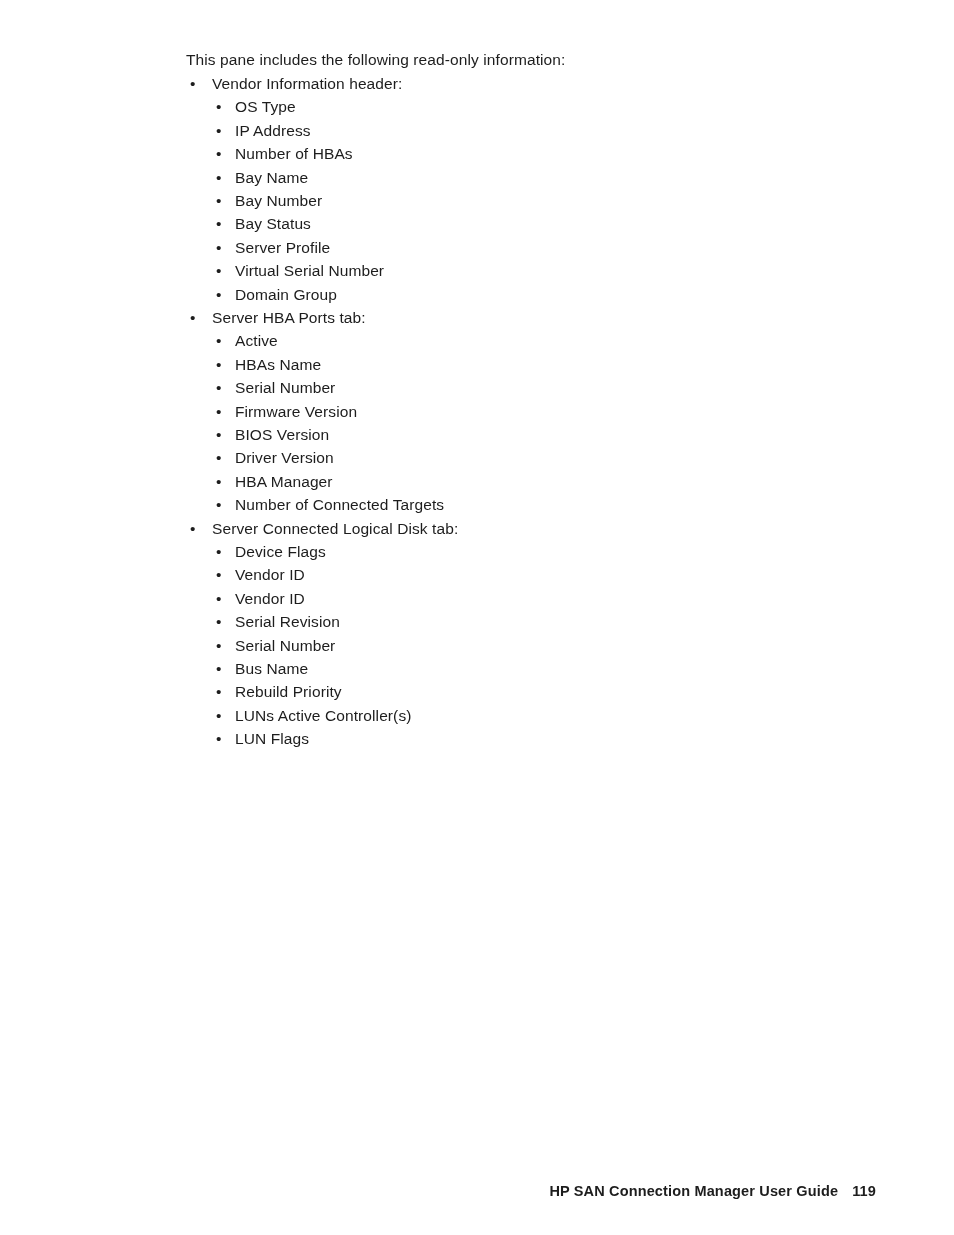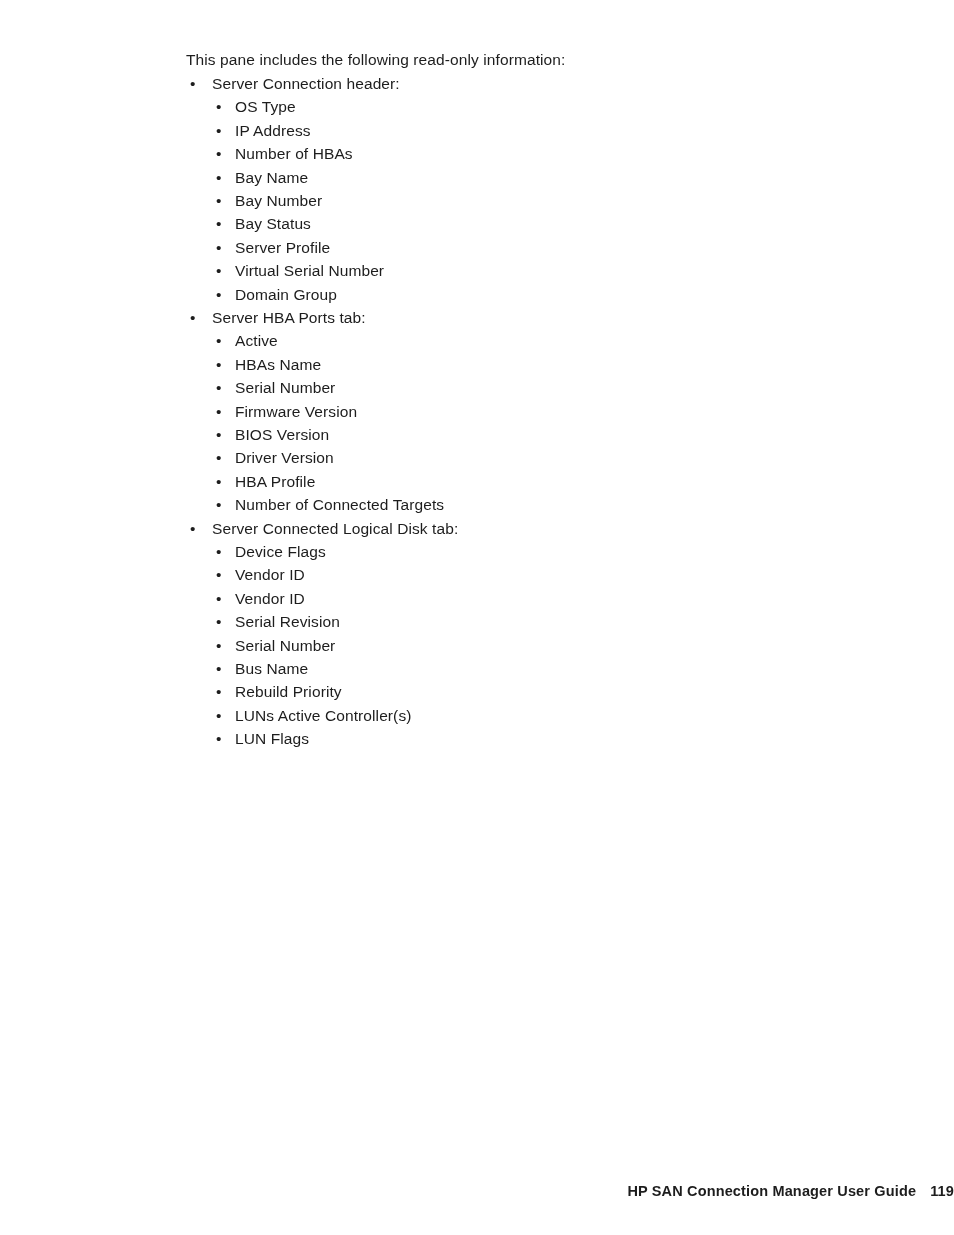--- a/index.html
+++ b/index.html
@@ -90,20 +90,21 @@
   }
 
   
   .footer {
     position: absolute;
     left: 0;
     right: 0;
     top: 1179px;
     height: 24px;
     text-align: right;
+    padding-right: 78px;
     box-sizing: border-box;
   }
   .footer-inner {
     display: inline-block;
     font-size: 14.5px;
     line-height: 24px;
     font-weight: bold;
     color: #1d1d1d;
     letter-spacing: 0.15px;
     white-space: nowrap;
@@ -117,41 +118,41 @@
 </head>
 <body>
 
 <div class="page">
 
   <div class="content">
 
     <p class="intro">This pane includes the following read-only information:</p>
 
     <ul class="lvl1">
-        <li class="item l1"><span class="bullet">•</span><span class="grp-label">Server Connection header:</span></li>
+        <li class="item l1"><span class="bullet">•</span><span class="grp-label">Vendor Information header:</span></li>
         <ul class="lvl2">
           <li class="item l2"><span class="bullet">•</span><span>OS Type</span></li>
           <li class="item l2"><span class="bullet">•</span><span>IP Address</span></li>
           <li class="item l2"><span class="bullet">•</span><span>Number of HBAs</span></li>
           <li class="item l2"><span class="bullet">•</span><span>Bay Name</span></li>
           <li class="item l2"><span class="bullet">•</span><span>Bay Number</span></li>
           <li class="item l2"><span class="bullet">•</span><span>Bay Status</span></li>
           <li class="item l2"><span class="bullet">•</span><span>Server Profile</span></li>
           <li class="item l2"><span class="bullet">•</span><span>Virtual Serial Number</span></li>
           <li class="item l2"><span class="bullet">•</span><span>Domain Group</span></li>
         </ul>
         <li class="item l1"><span class="bullet">•</span><span class="grp-label">Server HBA Ports tab:</span></li>
         <ul class="lvl2">
           <li class="item l2"><span class="bullet">•</span><span>Active</span></li>
           <li class="item l2"><span class="bullet">•</span><span>HBAs Name</span></li>
           <li class="item l2"><span class="bullet">•</span><span>Serial Number</span></li>
           <li class="item l2"><span class="bullet">•</span><span>Firmware Version</span></li>
           <li class="item l2"><span class="bullet">•</span><span>BIOS Version</span></li>
           <li class="item l2"><span class="bullet">•</span><span>Driver Version</span></li>
-          <li class="item l2"><span class="bullet">•</span><span>HBA Profile</span></li>
+          <li class="item l2"><span class="bullet">•</span><span>HBA Manager</span></li>
           <li class="item l2"><span class="bullet">•</span><span>Number of Connected Targets</span></li>
         </ul>
         <li class="item l1"><span class="bullet">•</span><span class="grp-label">Server Connected Logical Disk tab:</span></li>
         <ul class="lvl2">
           <li class="item l2"><span class="bullet">•</span><span>Device Flags</span></li>
           <li class="item l2"><span class="bullet">•</span><span>Vendor ID</span></li>
           <li class="item l2"><span class="bullet">•</span><span>Vendor ID</span></li>
           <li class="item l2"><span class="bullet">•</span><span>Serial Revision</span></li>
           <li class="item l2"><span class="bullet">•</span><span>Serial Number</span></li>
           <li class="item l2"><span class="bullet">•</span><span>Bus Name</span></li>

